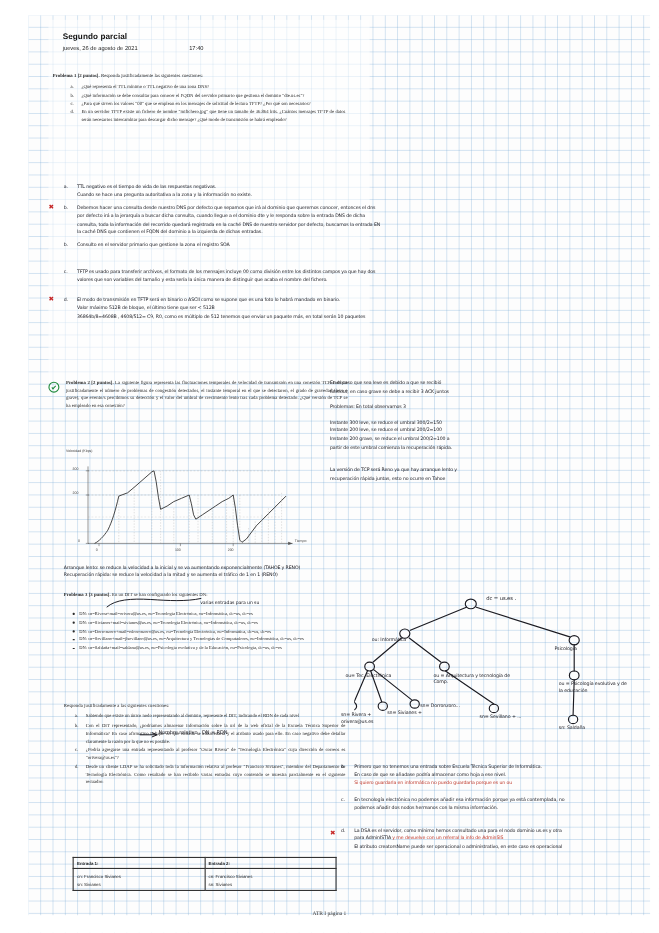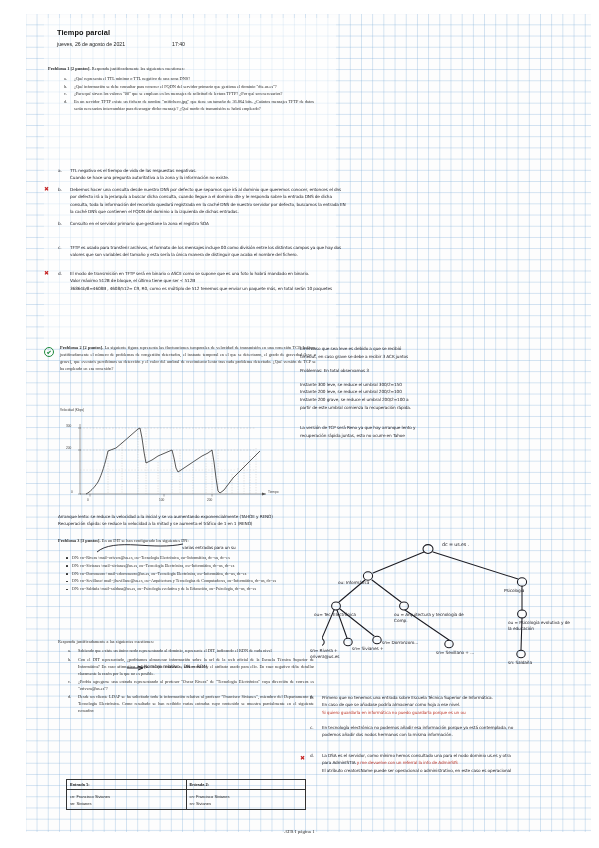--- a/index.html
+++ b/index.html
@@ -82,21 +82,21 @@
 
 <div id="paper">
   <div id="grid-small"></div>
   <div id="grid-edge-l"></div>
   <div id="grid-edge-r"></div>
   <div id="grid-edge-t"></div>
   <div id="grid-edge-b"></div>
 </div>
 <div id="sheet2"></div>
 
-<div class="ttl" style="left:57px;top:28px;">Tiempo parcial</div>
+<div class="ttl" style="left:57px;top:28px;">Segundo parcial</div>
 <div class="sub" style="left:57px;top:41px;">jueves, 26 de agosto de 2021</div>
 <div class="sub" style="left:172px;top:41px;">17:40</div>
 
 <div class="prt" style="left:48px;top:66px;width:272px;">
   <b>Problema 1 [2 puntos].</b><span> Responda justificadamente las siguientes cuestiones:</span>
 </div>
 
 <div class="ol" style="left:62px;top:76px;width:252px;">
   <div class="li"><span class="mk">a.</span><span>¿Qué representa el TTL mínimo o TTL negativo de una zona DNS?</span></div>
   <div class="li"><span class="mk">b.</span><span>¿Qué información se debe consultar para conocer el FQDN del servidor primario que gestiona el dominio "dte.us.es"?</span></div>

